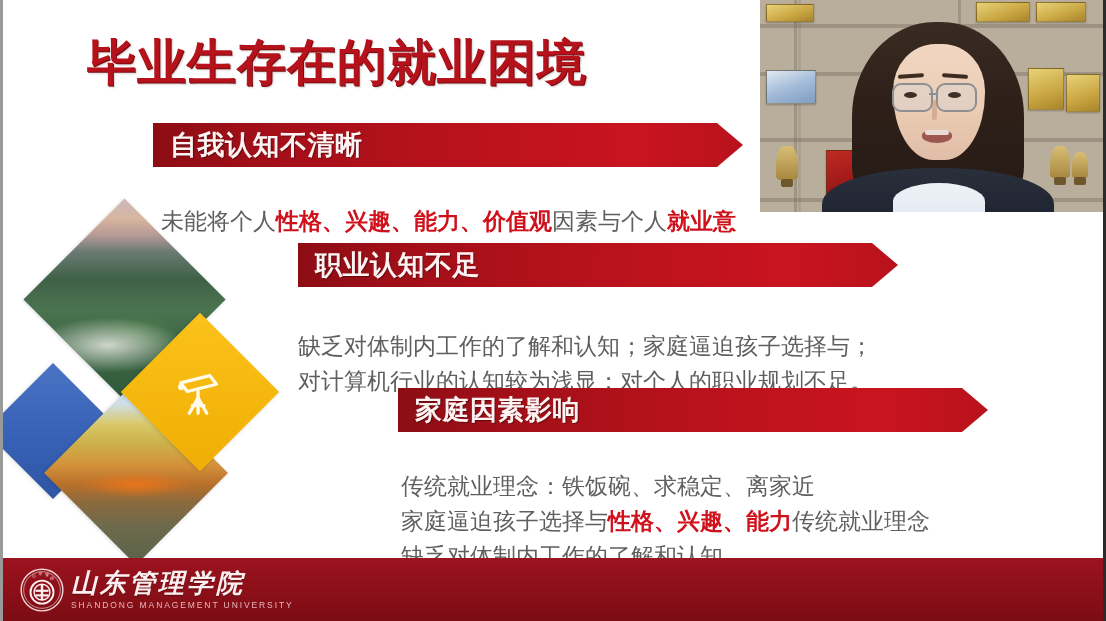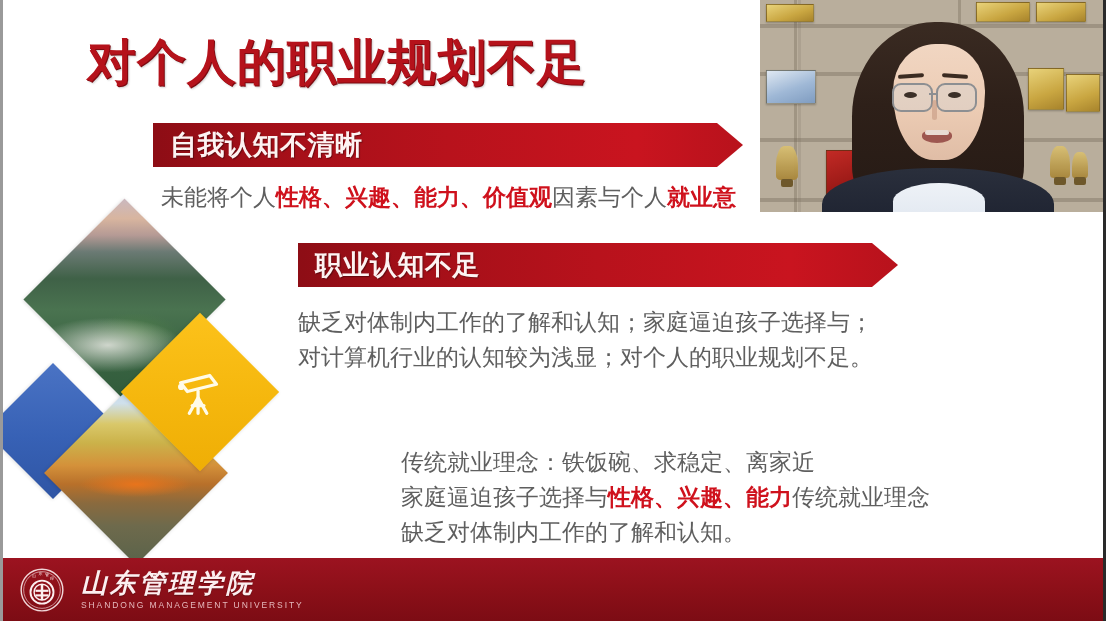--- a/index.html
+++ b/index.html
@@ -41,20 +41,21 @@
   }
   #banner1{left:150px;top:123px;width:590px;}
   #banner2{left:295px;top:243px;width:600px;}
   #banner3{left:395px;top:388px;width:590px;}
 
   
   .body-text{
     position:absolute;
     color:#5f5f5f;font-size:23px;line-height:35px;
     white-space:nowrap;
+    margin-top:24px;
   }
   .body-text b{color:#CF111C;font-weight:bold;}
   #body1{left:158px;top:180px;}
   #body2{left:295px;top:305px;}
   #body3{left:398px;top:445px;}
 
   
   #diamonds{position:absolute;left:-4px;top:218px;width:285px;height:330px;}
   .dia{position:absolute;transform:rotate(45deg);overflow:hidden;
        box-shadow:0 1px 4px rgba(0,0,0,.15);}
@@ -94,21 +95,21 @@
   }
 
   
   #footer{
     position:absolute;left:0;right:0;bottom:0;height:63px;
     background:linear-gradient(180deg,#9c1320 0%,#8e1019 45%,#7c0c14 100%);
     display:flex;align-items:center;
   }
   #logo-wrap{display:flex;align-items:center;padding-left:16px;}
   #logo-mark{width:46px;height:46px;flex:0 0 46px;}
-  #logo-text{margin-left:16px;line-height:1;}
+  #logo-text{margin-left:6px;line-height:1;}
   #logo-cn{
     color:#fceff0;font-size:26px;font-weight:bold;
     font-family:"DejaVu Serif","Liberation Serif",serif;
     font-style:italic;letter-spacing:3px;white-space:nowrap;
     text-shadow:0 1px 1px rgba(0,0,0,.3);
   }
   #logo-en{
     color:#e6b9bd;font-size:8.5px;letter-spacing:1.9px;
     margin-top:5px;white-space:nowrap;
   }
@@ -181,21 +182,21 @@
   
   #right-gap{position:absolute;left:757px;top:212px;width:346px;height:3px;background:#fff;}
 </style>
 </head>
 <body>
 
 <div id="stage">
 
   <div class="slide-bg"></div>
 
-  <div id="title">对个人的职业规划不足</div>
+  <div id="title">毕业生存在的就业困境</div>
 
   <div id="diamonds">
     <div class="dia" id="dia-campus">
       <div class="dia-inner"></div>
     </div>
     <div class="dia" id="dia-blue"></div>
     <div class="dia" id="dia-lake">
       <div class="dia-inner"></div>
     </div>
     <div class="dia" id="dia-yellow">
@@ -221,20 +222,23 @@
     </div>
 
   <div class="banner" id="banner2">
     <span class="banner-label">职业认知不足</span>
   </div>
   <div class="body-text" id="body2">
       <div><span>缺乏对体制内工作的了解和认知；家庭逼迫孩子选择与；</span></div>
       <div><span>对计算机行业的认知较为浅显；对个人的职业规划不足。</span></div>
     </div>
 
+  <div class="banner" id="banner3">
+    <span class="banner-label">家庭因素影响</span>
+  </div>
   <div class="body-text" id="body3">
       <div><span>传统就业理念：铁饭碗、求稳定、离家近</span></div>
       <div><span>家庭逼迫孩子选择与</span><b>性格、兴趣、能力</b><span>传统就业理念</span></div>
       <div><span>缺乏对体制内工作的了解和认知。</span></div>
     </div>
 
   <div id="footer">
     <div id="logo-wrap">
       <svg id="logo-mark" viewBox="0 0 64 64">
         <circle cx="32" cy="32" r="29" fill="none" stroke="#f0d6d8" stroke-width="2"></circle>

